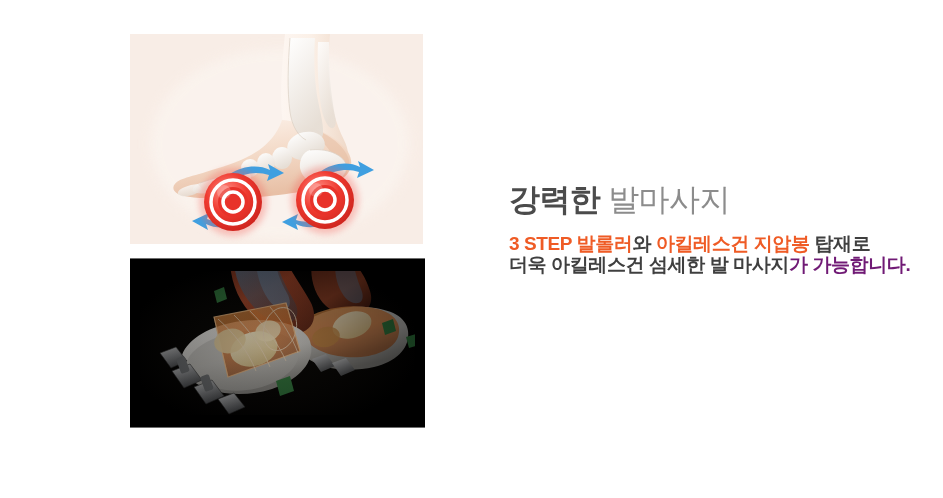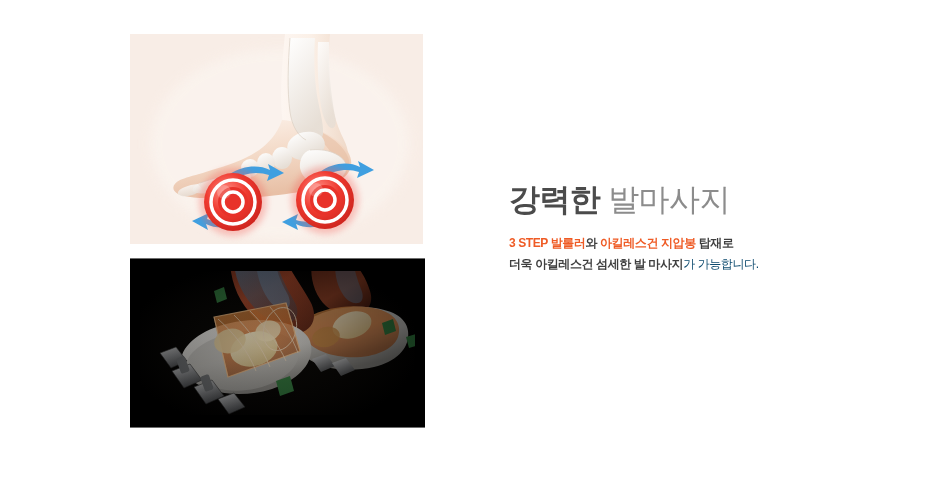--- a/index.html
+++ b/index.html
@@ -82,37 +82,37 @@
     font-weight: bold;
     color: #4b4b4b;
   }
   .headline .light {
     font-weight: normal;
     color: #8c8c8c;
   }
 
   .subcopy {
     margin: 14px 0 0 0;
-    font-size: 12px;
+    font-size: 19px;
     line-height: 21px;
     letter-spacing: -0.4px;
     color: #a8a8a8;
     white-space: nowrap;
   }
   .subcopy .accent {
     color: #ef5b25;
     font-weight: bold;
   }
   .subcopy .dark {
     color: #3f3f3f;
     font-weight: bold;
   }
   .subcopy .muted {
-    color: #0c4a6e;
-    font-weight: normal;
+    color: #701a75;
+    font-weight: bold;
   }
   .subcopy-line { display: block; }
 </style>
 </head>
 <body>
 
 <div class="page">
 
   <div class="media-column">
 

